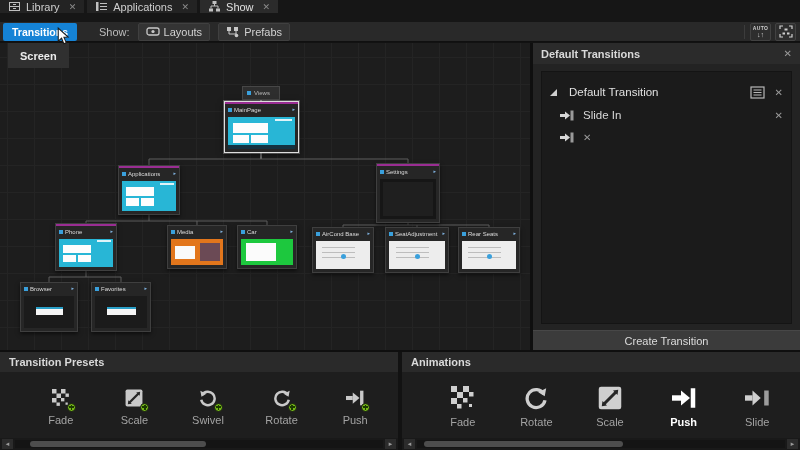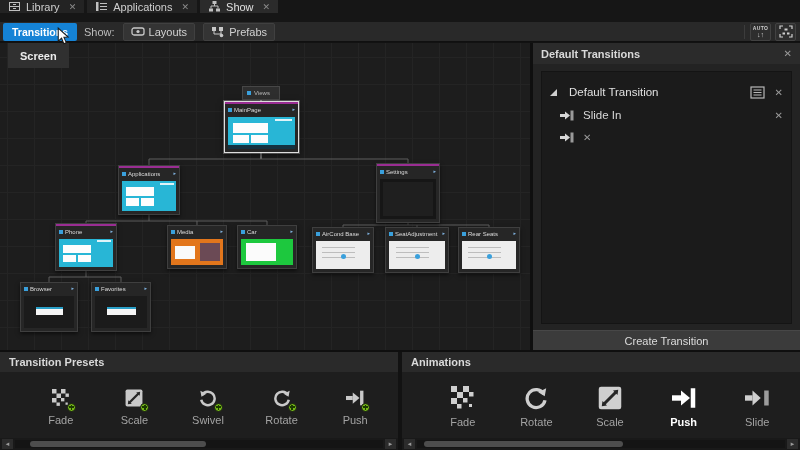--- a/index.html
+++ b/index.html
@@ -10,21 +10,21 @@
   
   .tabbar{position:absolute;left:0;top:0;width:800px;height:22px;background:#161616;display:flex;align-items:flex-start;}
   .tab{display:flex;align-items:center;gap:5px;padding:0 8px;background:#232323;margin-right:3px;font-size:11px;color:#cfcfcf;cursor:default;}
   .tab.active{background:#2b2b2b;color:#e2e2e2;}
   .tab .ticon{width:13px;height:13px;flex:0 0 auto;}
   .tclose{font-size:9px;color:#8b8b8b;margin-left:4px;}
 
   
   .toolbar{position:absolute;left:0;top:22px;width:800px;height:20px;background:#292929;display:flex;align-items:center;border-bottom:1px solid #101010;}
   .btn-transitions{height:18px;margin-left:3px;padding:0 9px;background:#1583d6;color:#fff;font-size:10.5px;font-weight:bold;border-radius:2px;display:flex;align-items:center;}
-  .show-label{font-size:11px;color:#bdbdbd;margin-left:7px;}
+  .show-label{font-size:11px;color:#bdbdbd;margin-left:22px;}
   .tbtn{height:18px;display:flex;align-items:center;gap:4px;background:#343434;border:1px solid #404040;border-radius:2px;padding:0 7px;font-size:11px;color:#d2d2d2;margin-left:8px;}
   .toolbar .spacer{flex:1;}
   .tb-sep{width:1px;height:14px;background:#3c3c3c;margin:0 5px;}
   .icon-btn{width:21px;height:18px;background:#2e2e2e;border:1px solid #424242;border-radius:2px;display:flex;flex-direction:column;align-items:center;justify-content:center;margin-right:4px;color:#cfcfcf;}
   .auto-txt{font-size:5px;font-weight:bold;line-height:5px;letter-spacing:.4px;}
   .auto-arrows{font-size:7px;line-height:7px;}
 
   
   .canvas{position:absolute;left:0;top:43px;width:530px;height:307px;background-color:#1d1d1d;
     background-image:linear-gradient(#242424 1px,transparent 1px),linear-gradient(90deg,#242424 1px,transparent 1px);

